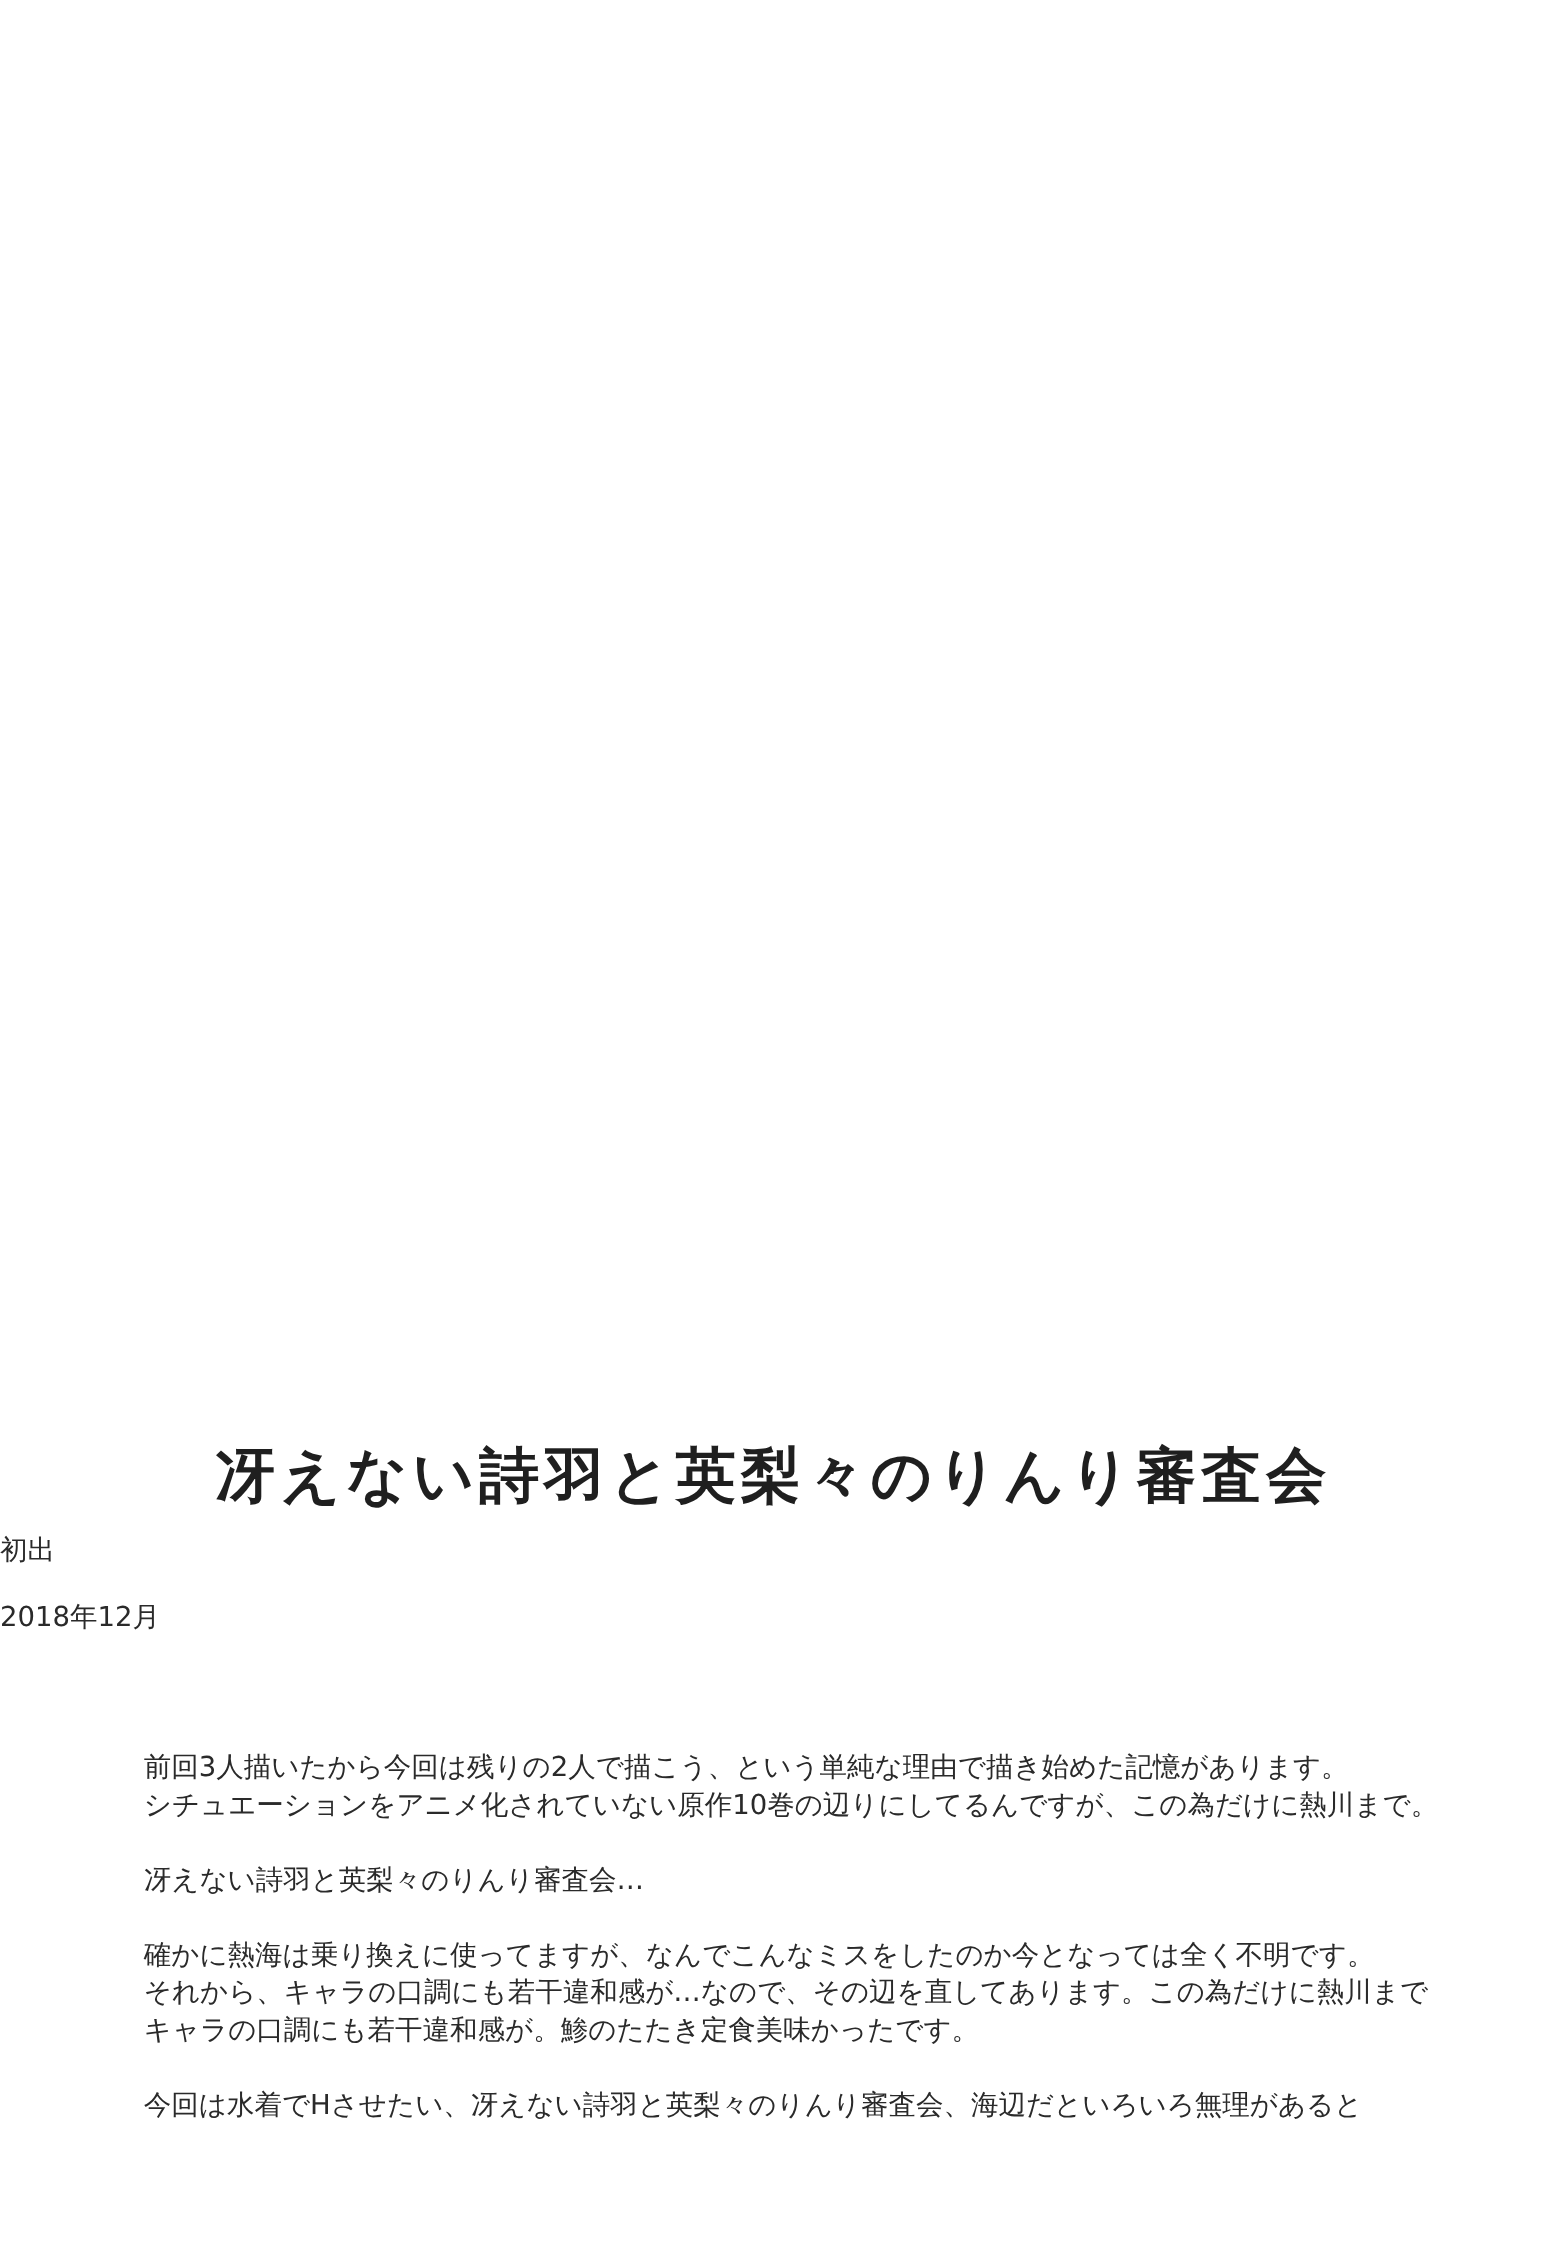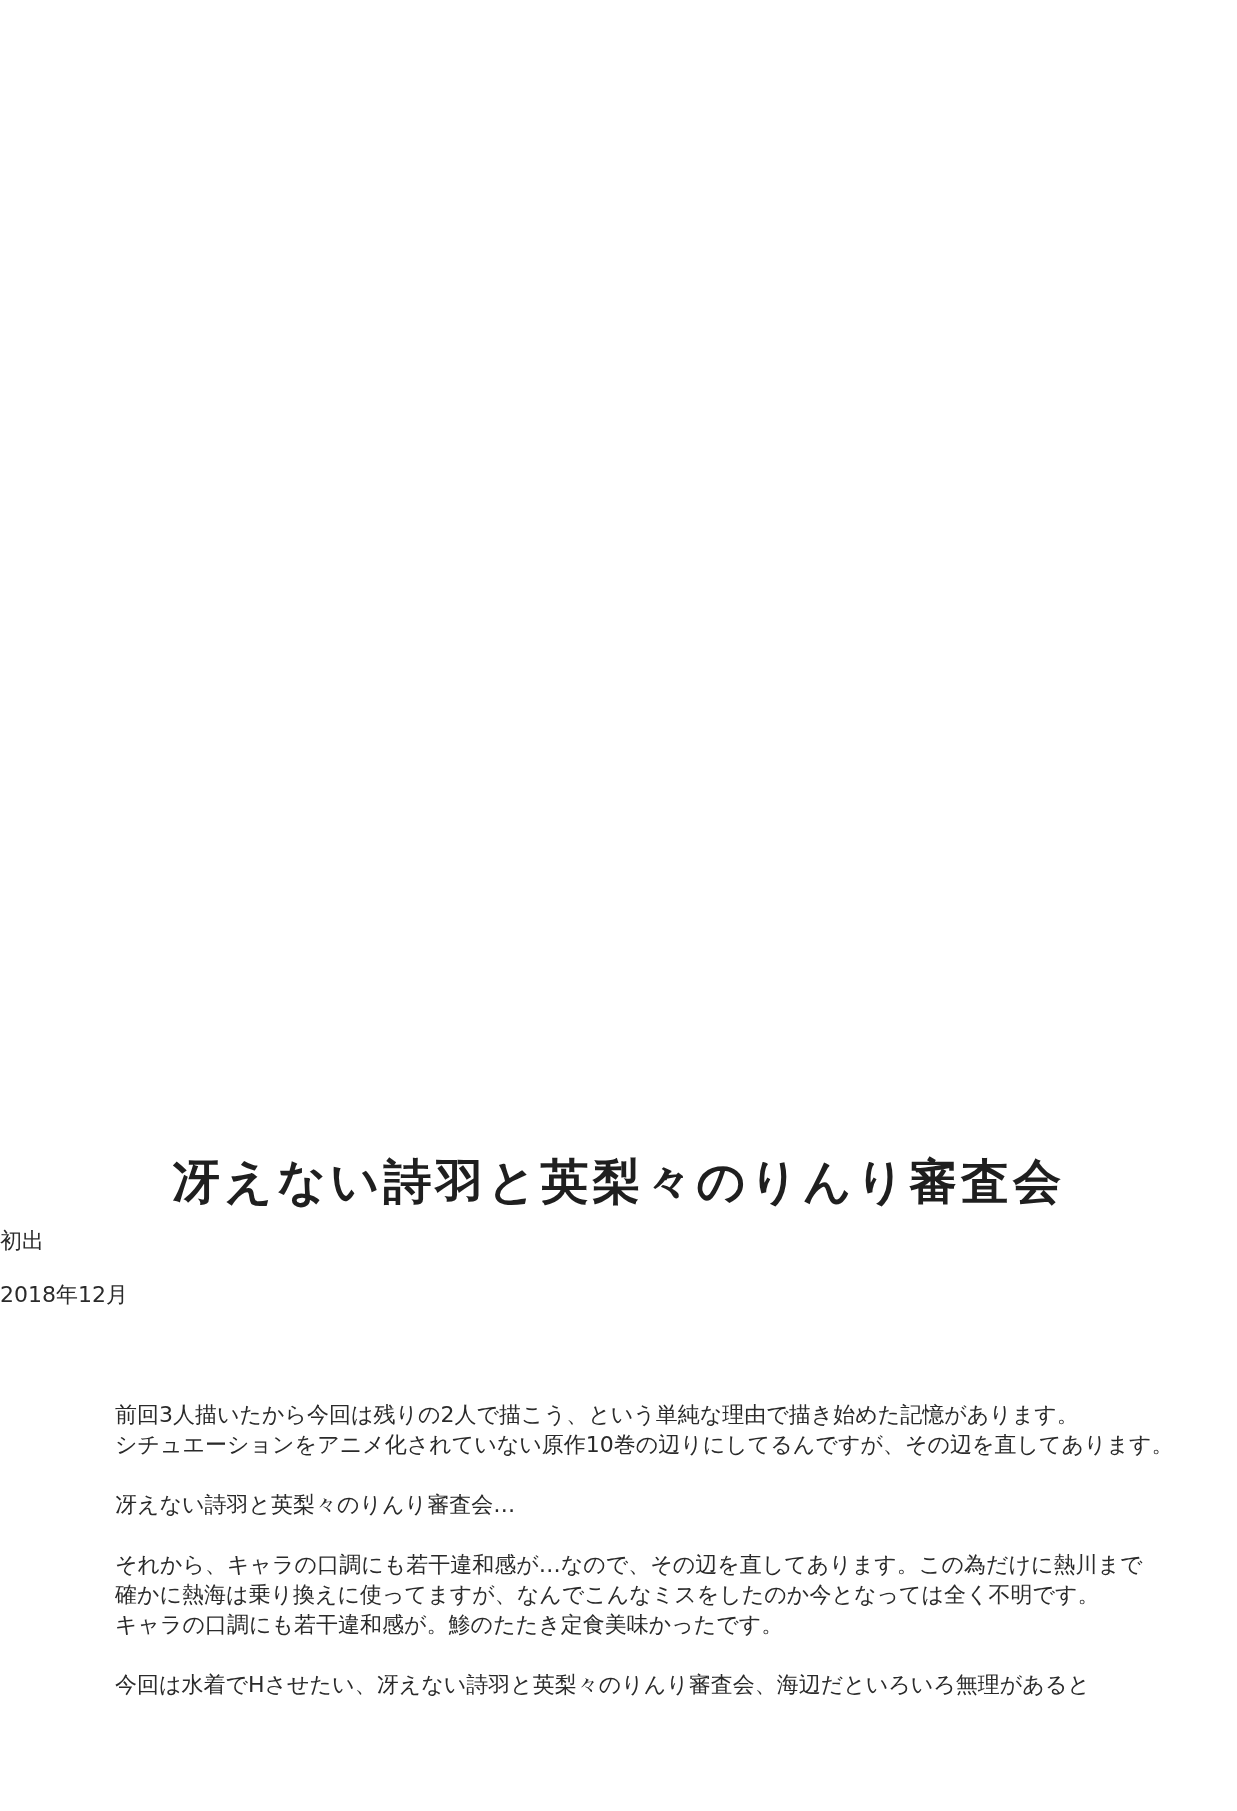--- a/index.html
+++ b/index.html
@@ -72,30 +72,30 @@
 
   <div class="subtitle">
     <span>初出</span>
     <span>2018年12月</span>
   </div>
 
   <div class="body-text">
 
     <p>
       <span class="line">前回3人描いたから今回は残りの2人で描こう、という単純な理由で描き始めた記憶があります。</span>
-      <span class="line">シチュエーションをアニメ化されていない原作10巻の辺りにしてるんですが、その辺を直してあります。</span>
+      <span class="line">シチュエーションをアニメ化されていない原作10巻の辺りにしてるんですが、この為だけに熱川まで。</span>
     </p>
 
     <p>
       <span class="line">冴えない詩羽と英梨々のりんり審査会…</span>
     </p>
 
     <p>
+      <span class="line">確かに熱海は乗り換えに使ってますが、なんでこんなミスをしたのか今となっては全く不明です。</span>
       <span class="line">それから、キャラの口調にも若干違和感が…なので、その辺を直してあります。この為だけに熱川まで</span>
-      <span class="line">確かに熱海は乗り換えに使ってますが、なんでこんなミスをしたのか今となっては全く不明です。</span>
       <span class="line">キャラの口調にも若干違和感が。鯵のたたき定食美味かったです。</span>
     </p>
 
     <p>
       <span class="line">今回は水着でHさせたい、冴えない詩羽と英梨々のりんり審査会、海辺だといろいろ無理があると</span>
     </p>
 
   </div>
 
 </div>

